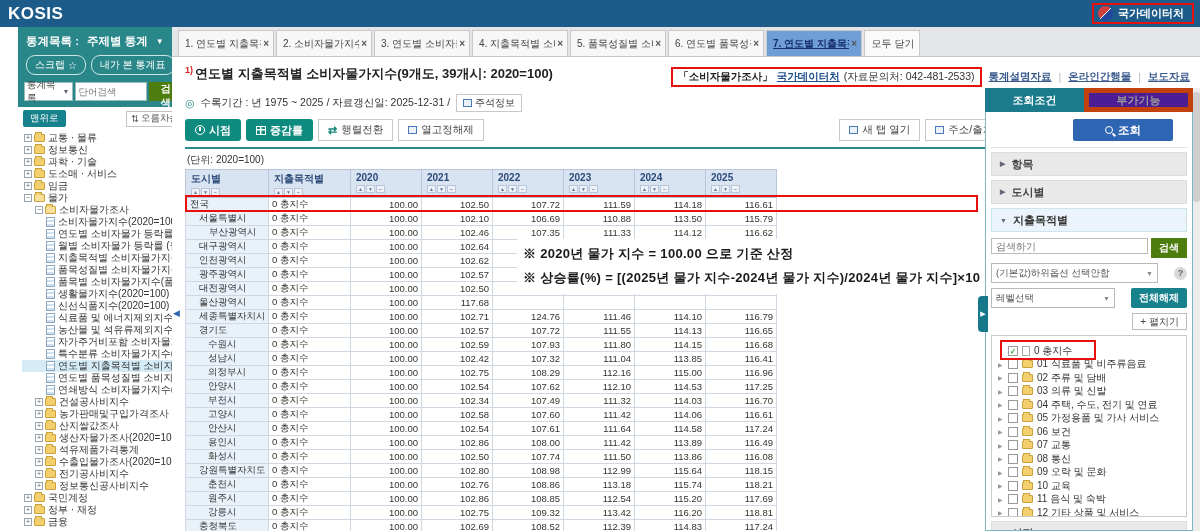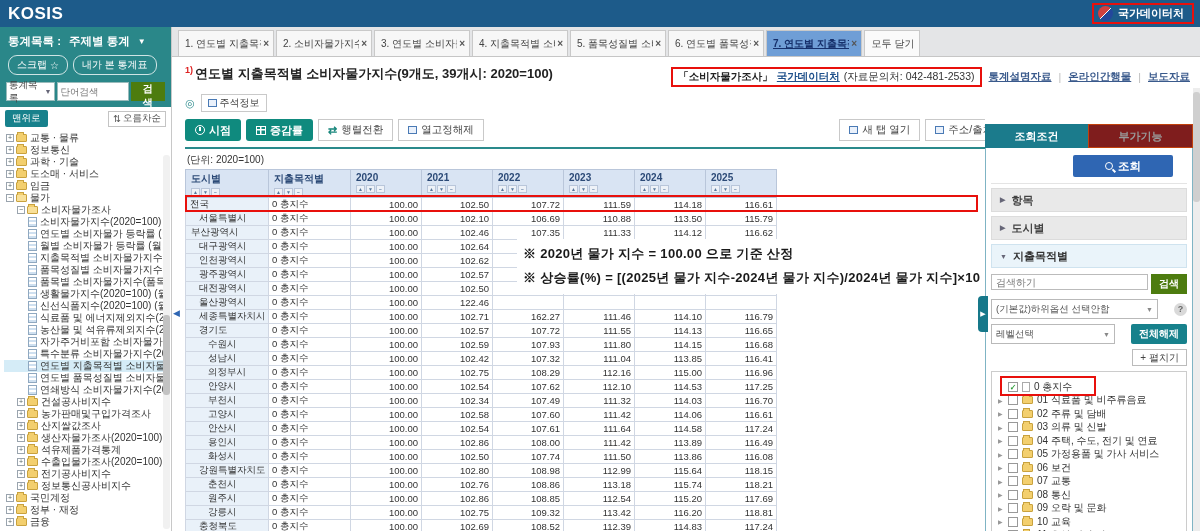--- a/index.html
+++ b/index.html
@@ -7,21 +7,21 @@
   body { font-family:"Liberation Sans", sans-serif; }
   #app { position:relative; width:1200px; height:531px; background:#fff; overflow:hidden; }
 
   
   .topbar { position:absolute; top:0; left:0; right:0; height:27px; background:#1d5b8a; display:flex; align-items:center; justify-content:space-between; padding:0 6px 0 8px; }
   .kosis-logo { color:#fff; font-weight:bold; font-size:17px; letter-spacing:.5px; }
   .gov-logo { display:flex; align-items:center; gap:5px; border:2px solid #e8100c; padding:1px 8px 1px 4px; color:#fff; font-size:11px; font-weight:bold; }
   .taegeuk { width:15px; height:15px; border-radius:50%; background:linear-gradient(135deg,#d04040 0 49%,#ffffff 49% 53%,#23479c 53% 100%); display:inline-block; }
 
   
-  .sidebar { position:absolute; top:27px; left:0; width:172px; bottom:0; background:#fff; border-right:1px solid #c8c8c8; overflow:hidden; }
+  .sidebar { position:absolute; top:27px; left:18px; width:172px; bottom:0; background:#fff; border-right:1px solid #c8c8c8; overflow:hidden; }
   .side-teal { background:#2a8789; padding:4px 6px 6px 6px; }
   .side-menu { color:#fff; font-size:11.5px; font-weight:bold; padding:3px 2px 6px 2px; display:flex; gap:8px; align-items:center; }
   .side-menu .chev { font-size:8px; }
   .side-pills { display:flex; gap:5px; padding:0 0 7px 2px; }
   .pill { border:1px solid #cfe5e5; border-radius:9px; color:#fff; font-size:10px; padding:2px 8px; background:transparent; display:flex; align-items:center; gap:3px; }
   .side-search { display:flex; gap:2px; align-items:flex-start; }
   .mini-select { background:#fff; border:1px solid #9bb; font-size:9.5px; color:#444; height:19px; width:52px; padding:0 2px; display:flex; align-items:center; justify-content:space-between; }
   .mini-select .dn { font-size:7px; color:#667; }
   .side-search input { width:72px; height:19px; border:1px solid #9bb; font-size:9.5px; padding:0 3px; color:#333; }
   .btn-navy { background:#4d7c0f; color:#fff; border:none; font-size:10px; font-weight:bold; height:19px; padding:0 8px; }
@@ -86,24 +86,24 @@
   table.data td { border:1px solid #d0d7e3; font-size:9.5px; color:#333; height:11.5px; padding:0 3px; white-space:nowrap; overflow:hidden; }
   td.c-city { background:#e9f1f9; }
   td.c-item { background:#fff; }
   td.c-val { text-align:right; padding-right:16px; background:#fff; }
   .annotation { position:absolute; left:332px; top:70px; width:461px; height:55px; background:#fff; z-index:20; padding:3px 0 0 6px; }
   .annotation div { font-size:13px; font-weight:bold; color:#1a1a1a; letter-spacing:.3px; line-height:24px; white-space:nowrap; }
   .redbox { position:absolute; border:2px solid #e8100c; pointer-events:none; z-index:30; }
 
   
   .rightpanel { position:absolute; top:88px; right:7px; width:208px; bottom:0; background:#fff; z-index:25; }
-  .rp-tabs { display:flex; height:24px;margin-top:36px; }
+  .rp-tabs { display:flex; height:24px; }
   .rp-tab { flex:1; display:flex; align-items:center; justify-content:center; font-size:11px; font-weight:bold; }
   .rp-tab.active { background:#1b7b8c; color:#fff; }
-  .rp-tab.idle { background:#7f1d1d; color:#999; border:1px solid #c2410c; }
+  .rp-tab.idle { background:#4c1d95; color:#999; border:5px solid #c2410c; }
   .rp-body { border:1px solid #7fb4c4; border-top:none; height:calc(100% - 24px); padding:4px 5px; background:#fff; overflow:hidden; }
   .rp-queryrow { display:flex; justify-content:flex-end; padding:3px 14px 6px 0; border-bottom:1px solid #e4e4e4; }
   .btn-query { background:#2f66b3; color:#fff; border:none; border-radius:2px; font-size:11.5px; font-weight:bold; height:22px; width:100px; display:flex; align-items:center; justify-content:center; gap:5px; }
   .lens { width:8px; height:8px; border:1.5px solid #fff; border-radius:50%; position:relative; display:inline-block; }
   .lens:after { content:""; position:absolute; width:1.5px; height:4px; background:#fff; left:7px; top:6px; transform:rotate(-45deg); }
   .rp-acc { height:24px; background:#e9e9e9; border:1px solid #dcdcdc; display:flex; align-items:center; gap:6px; padding:0 8px; font-size:11px; font-weight:bold; color:#444; margin-top:4px; }
   .rp-acc .arr { font-size:7px; color:#667; }
   .rp-acc.open { background:#eaf4fa; border-color:#cfe3ef; color:#333; }
   .rp-searchrow { display:flex; gap:3px; margin-top:6px; }
   .rp-searchrow input { flex:1; height:16px; border:1px solid #bbb; font-size:10px; padding:0 4px; color:#333; }
@@ -375,20 +375,21 @@
           </span>
           <span class="hdr-link">통계설명자료</span>
           <span class="hdr-sep">|</span>
           <span class="hdr-link">온라인간행물</span>
           <span class="hdr-sep">|</span>
           <span class="hdr-link">보도자료</span>
         </div>
       </div>
       <div class="info-row">
         <span class="info-ico">◎</span>
+        <span>수록기간 : 년 1975 ~ 2025 / 자료갱신일: 2025-12-31 /</span>
         <button class="btn-note">
           <span class="ico-sq"></span>
           <span>주석정보</span>
         </button>
       </div>
       <div class="toolbar">
         <button class="btn-tealbig">
           <span class="clock-ico"></span>
           <span>시점</span>
         </button>
@@ -519,21 +520,21 @@
                 <td class="c-city" style="padding-left: 13px;">서울특별시</td>
                 <td class="c-item">0 총지수</td>
                 <td class="c-val">100.00</td>
                 <td class="c-val">102.10</td>
                 <td class="c-val">106.69</td>
                 <td class="c-val">110.88</td>
                 <td class="c-val">113.50</td>
                 <td class="c-val">115.79</td>
               </tr>
               <tr>
-                <td class="c-city" style="padding-left: 5px;">부산광역시</td>
+                <td class="c-city" style="padding-left: 23px;">부산광역시</td>
                 <td class="c-item">0 총지수</td>
                 <td class="c-val">100.00</td>
                 <td class="c-val">102.46</td>
                 <td class="c-val">107.35</td>
                 <td class="c-val">111.33</td>
                 <td class="c-val">114.12</td>
                 <td class="c-val">116.62</td>
               </tr>
               <tr>
                 <td class="c-city" style="padding-left: 13px;">대구광역시</td>
@@ -572,32 +573,32 @@
                 <td class="c-val">102.50</td>
                 <td class="c-val"></td>
                 <td class="c-val"></td>
                 <td class="c-val"></td>
                 <td class="c-val"></td>
               </tr>
               <tr>
                 <td class="c-city" style="padding-left: 13px;">울산광역시</td>
                 <td class="c-item">0 총지수</td>
                 <td class="c-val">100.00</td>
-                <td class="c-val">122.46</td>
+                <td class="c-val">117.68</td>
                 <td class="c-val"></td>
                 <td class="c-val"></td>
                 <td class="c-val"></td>
                 <td class="c-val"></td>
               </tr>
               <tr>
                 <td class="c-city" style="padding-left: 13px;">세종특별자치시</td>
                 <td class="c-item">0 총지수</td>
                 <td class="c-val">100.00</td>
                 <td class="c-val">102.71</td>
-                <td class="c-val">162.27</td>
+                <td class="c-val">124.76</td>
                 <td class="c-val">111.46</td>
                 <td class="c-val">114.10</td>
                 <td class="c-val">116.79</td>
               </tr>
               <tr>
                 <td class="c-city" style="padding-left: 13px;">경기도</td>
                 <td class="c-item">0 총지수</td>
                 <td class="c-val">100.00</td>
                 <td class="c-val">102.57</td>
                 <td class="c-val">107.72</td>

